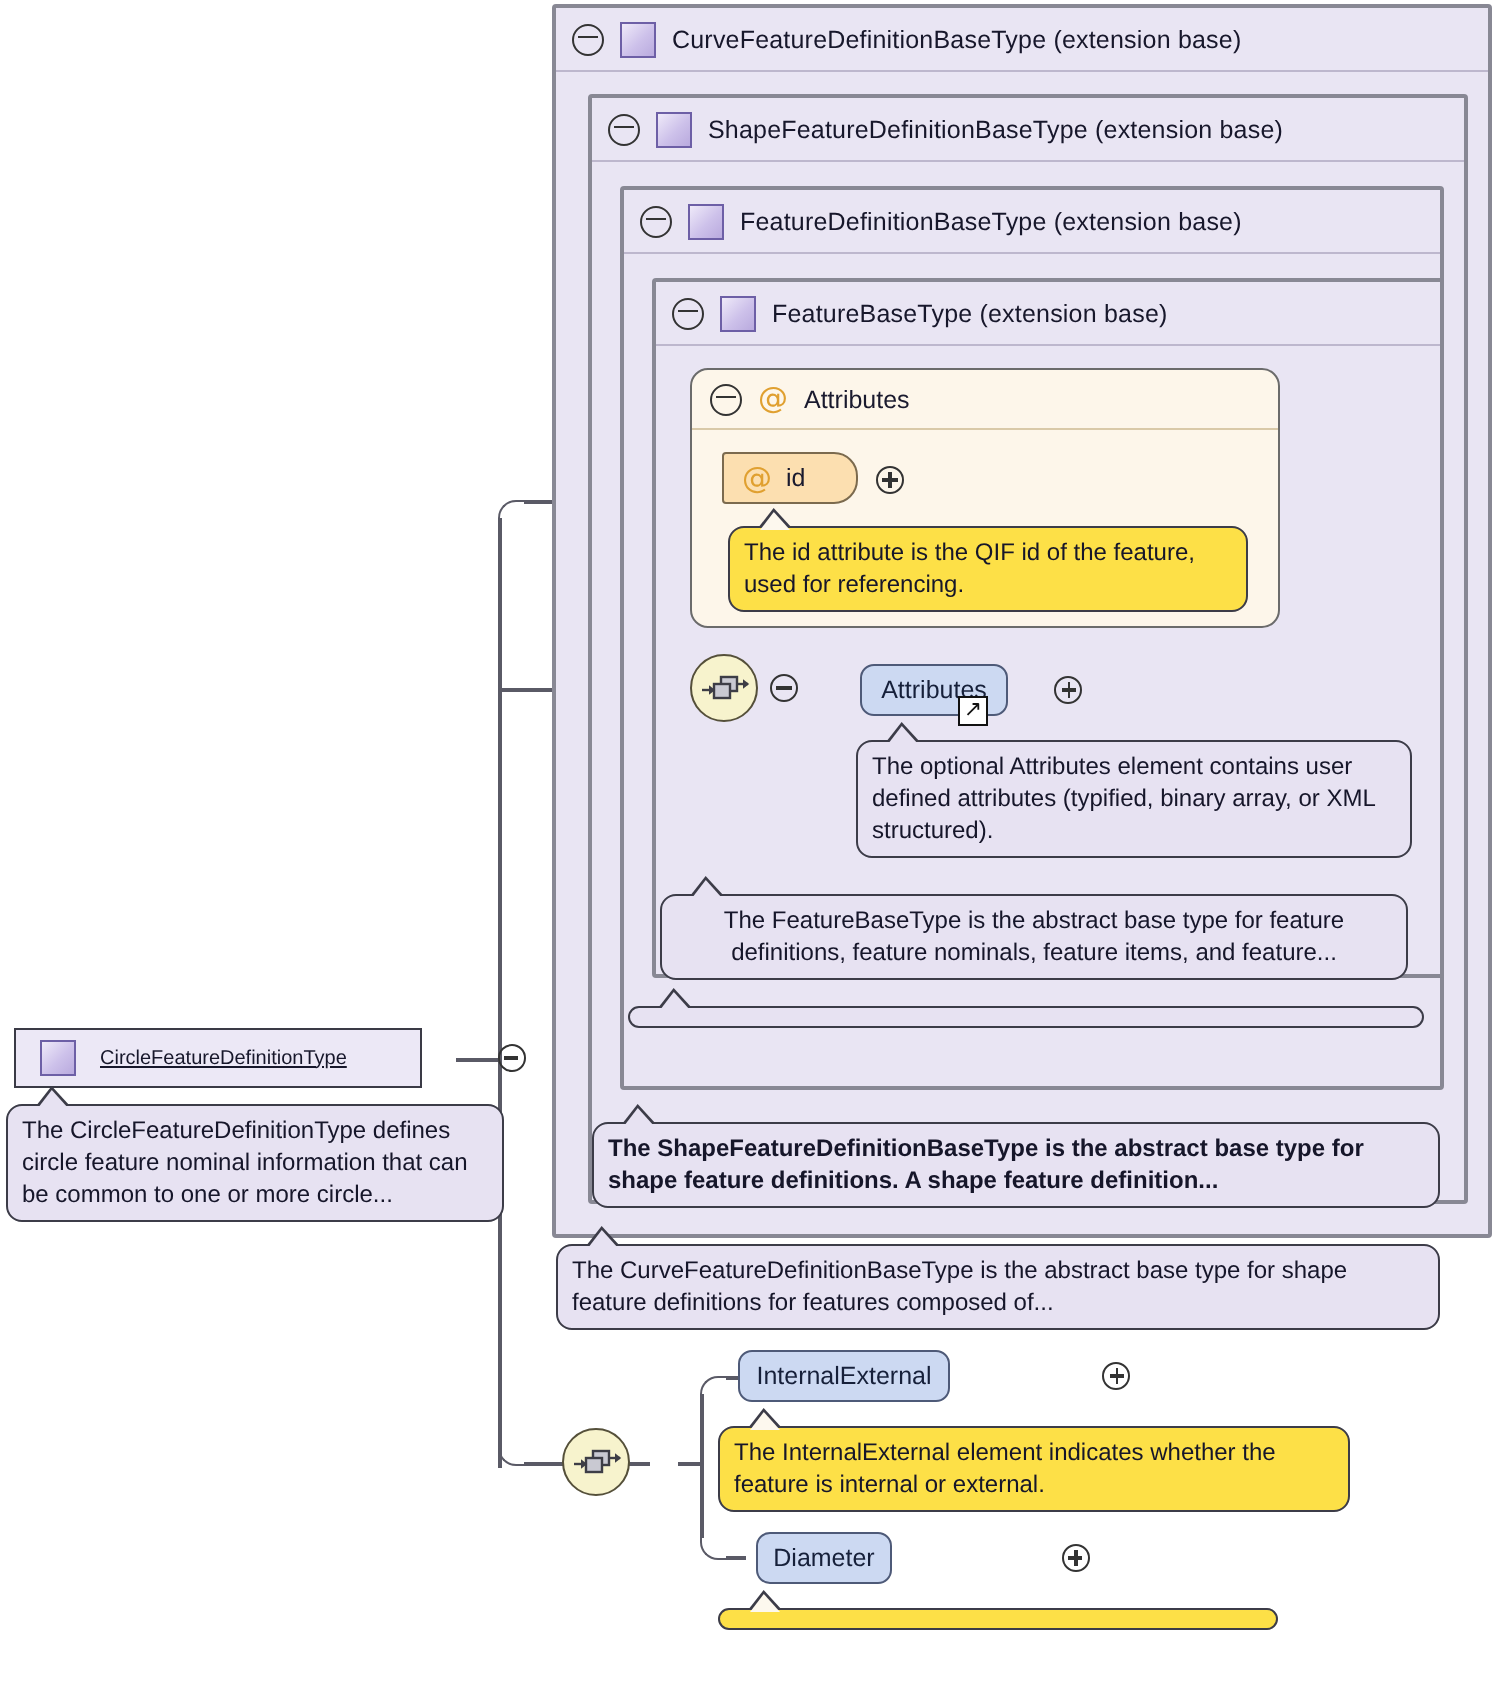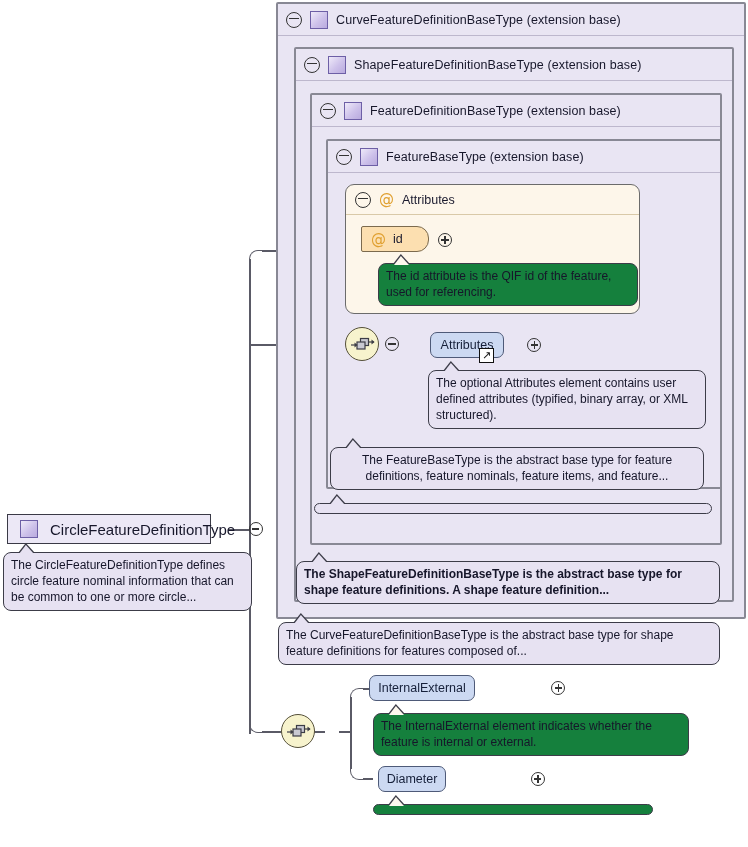--- a/index.html
+++ b/index.html
@@ -95,42 +95,42 @@
 
   
   .note{
     position:absolute;box-sizing:border-box;
     border:1.3px solid #3c3c48;
     border-radius:8px;
     padding:4px 7px 5px 7px;
     font-size:12px;line-height:16px;color:#16162a;
     background:#e7e2f2;
   }
-  .note.cream{background:#15803d;margin-left:14px;}
+  .note.cream{background:#fde047;}
   .note .tail,.note .tail-in{
     position:absolute;width:17px;height:10px;top:-10px;left:14px;
   }
   .note .tail{
     background:#3c3c48;
     clip-path:polygon(0% 100%, 46% 0%, 100% 100%);
   }
   .note .tail-in{
     top:-8px;left:15px;width:15px;height:9px;
     background:#e7e2f2;
     clip-path:polygon(0% 100%, 46% 0%, 100% 100%);
   }
   .note.cream .tail-in{background:#fdf8ee;}
 
   
   .root-box{
     position:absolute;box-sizing:border-box;
     background:#ece8f6;border:1.6px solid #3a3a46;
     display:flex;align-items:center;gap:12px;padding-left:12px;
   }
-  .root-box .lbl{font-size:15px;color:#17172b;}
+  .root-box .lbl{font-size:10px;color:#17172b;text-decoration:underline;}
 
   
   .seq{
     position:absolute;width:34px;height:34px;border-radius:50%;
     background:#f7f3cd;border:1.5px solid #55503a;box-sizing:border-box;
   }
   .seq svg{position:absolute;left:0;top:0;}
 
   
   .ln{position:absolute;background:#5a5a66;}

